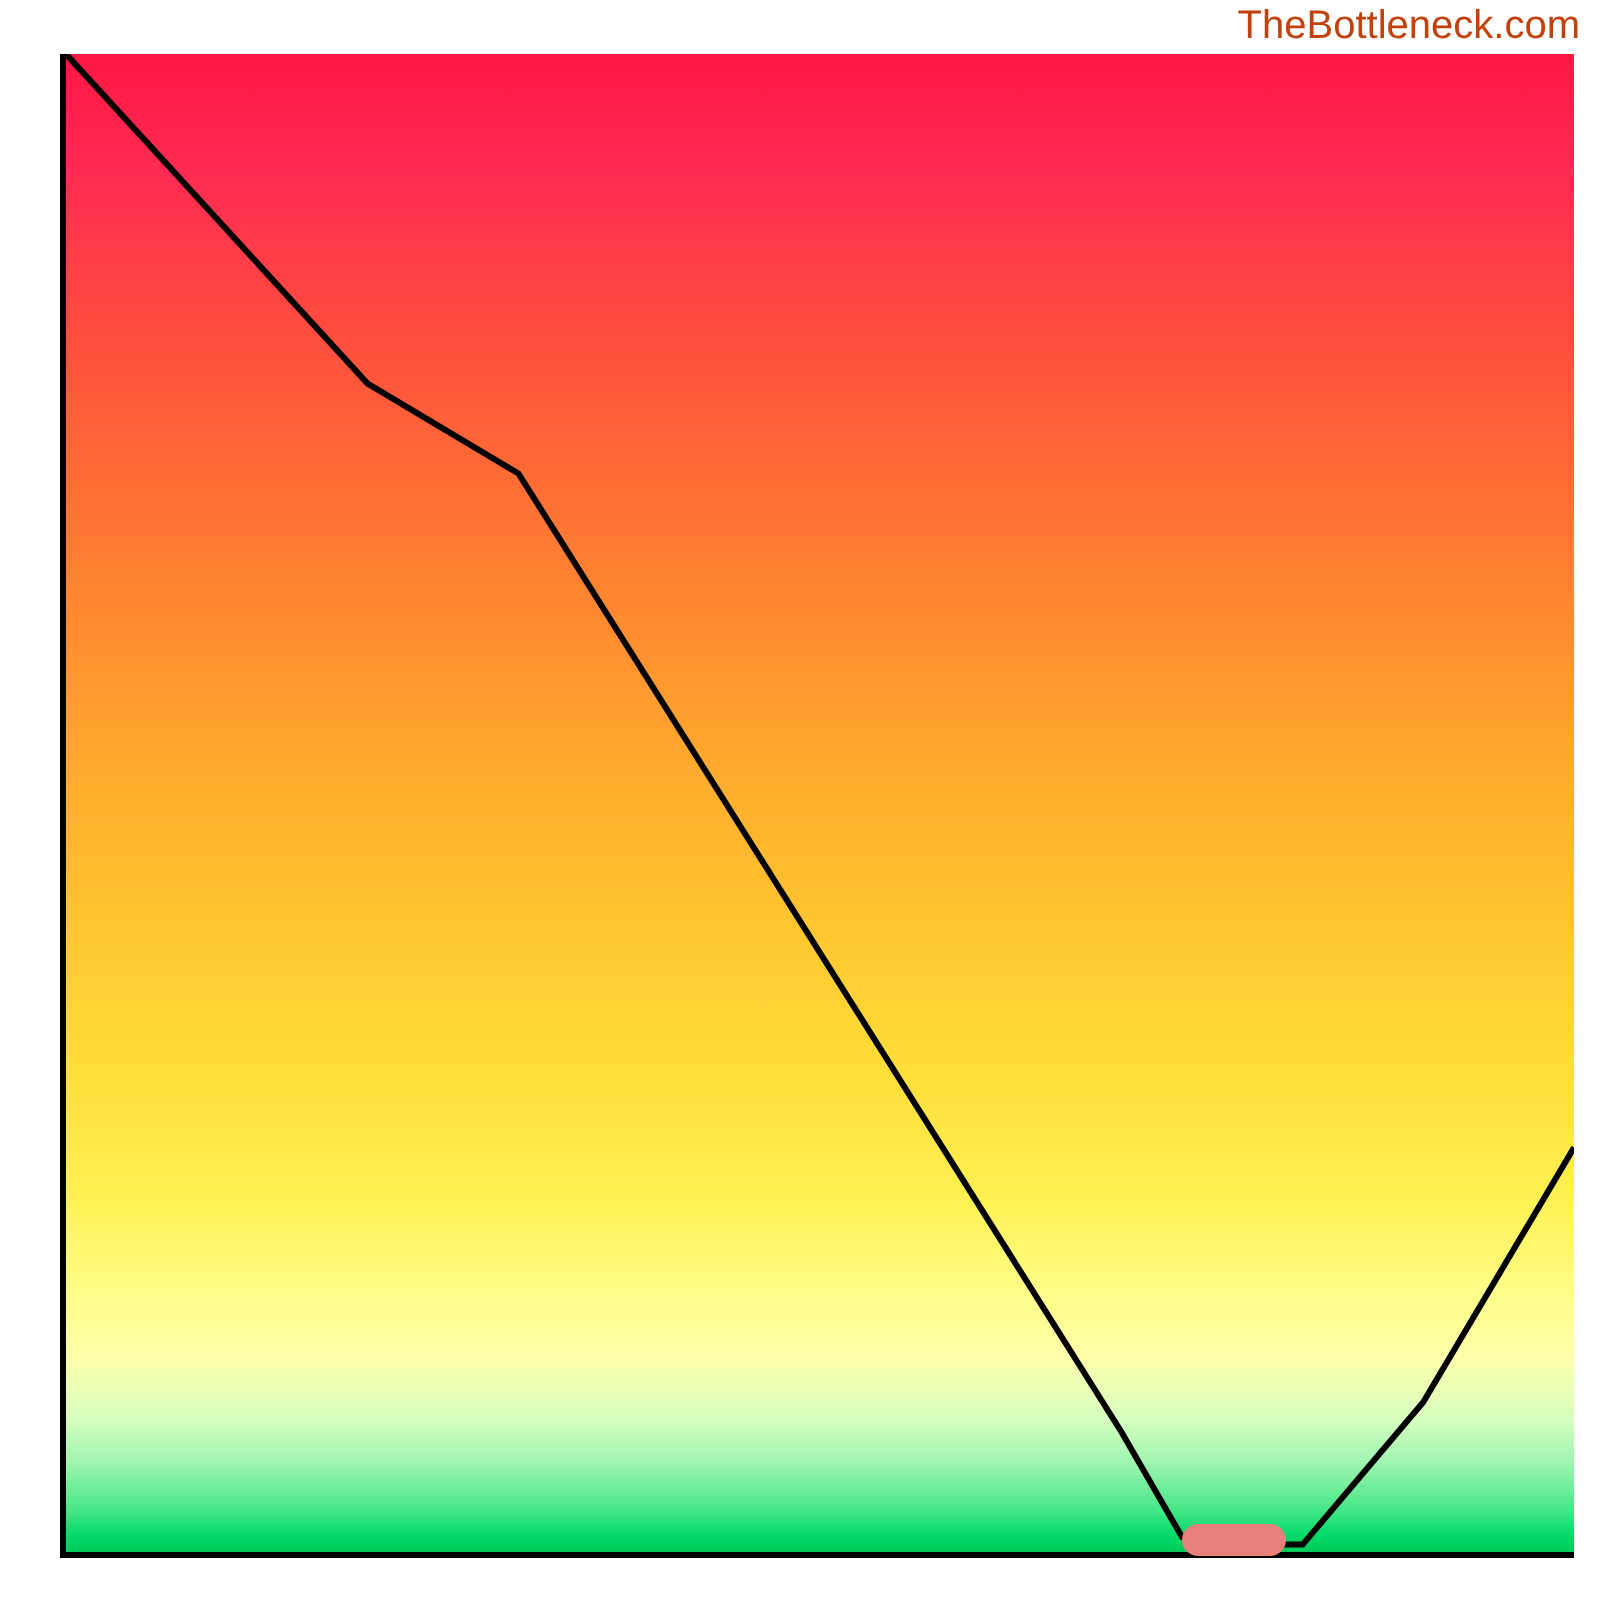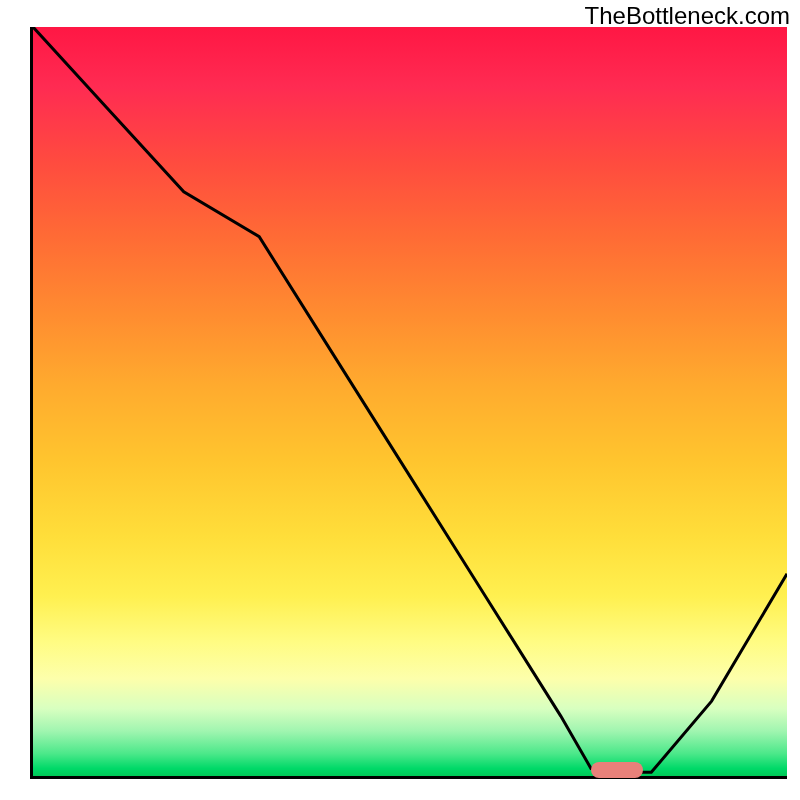--- a/index.html
+++ b/index.html
@@ -10,22 +10,22 @@
   }
   .container {
     position: relative;
     width: 800px;
     height: 800px;
   }
   .watermark {
     position: absolute;
     top: 2px;
     right: 10px;
-    color: #000000;
-    font-size: 24px;
+    color: #c2410c;
+    font-size: 20px;
     font-weight: 500;
     z-index: 10;
   }
   .chart-frame {
     position: absolute;
     left: 30px;
     top: 27px;
     width: 757px;
     height: 752px;
     border-left: 3px solid #000;

